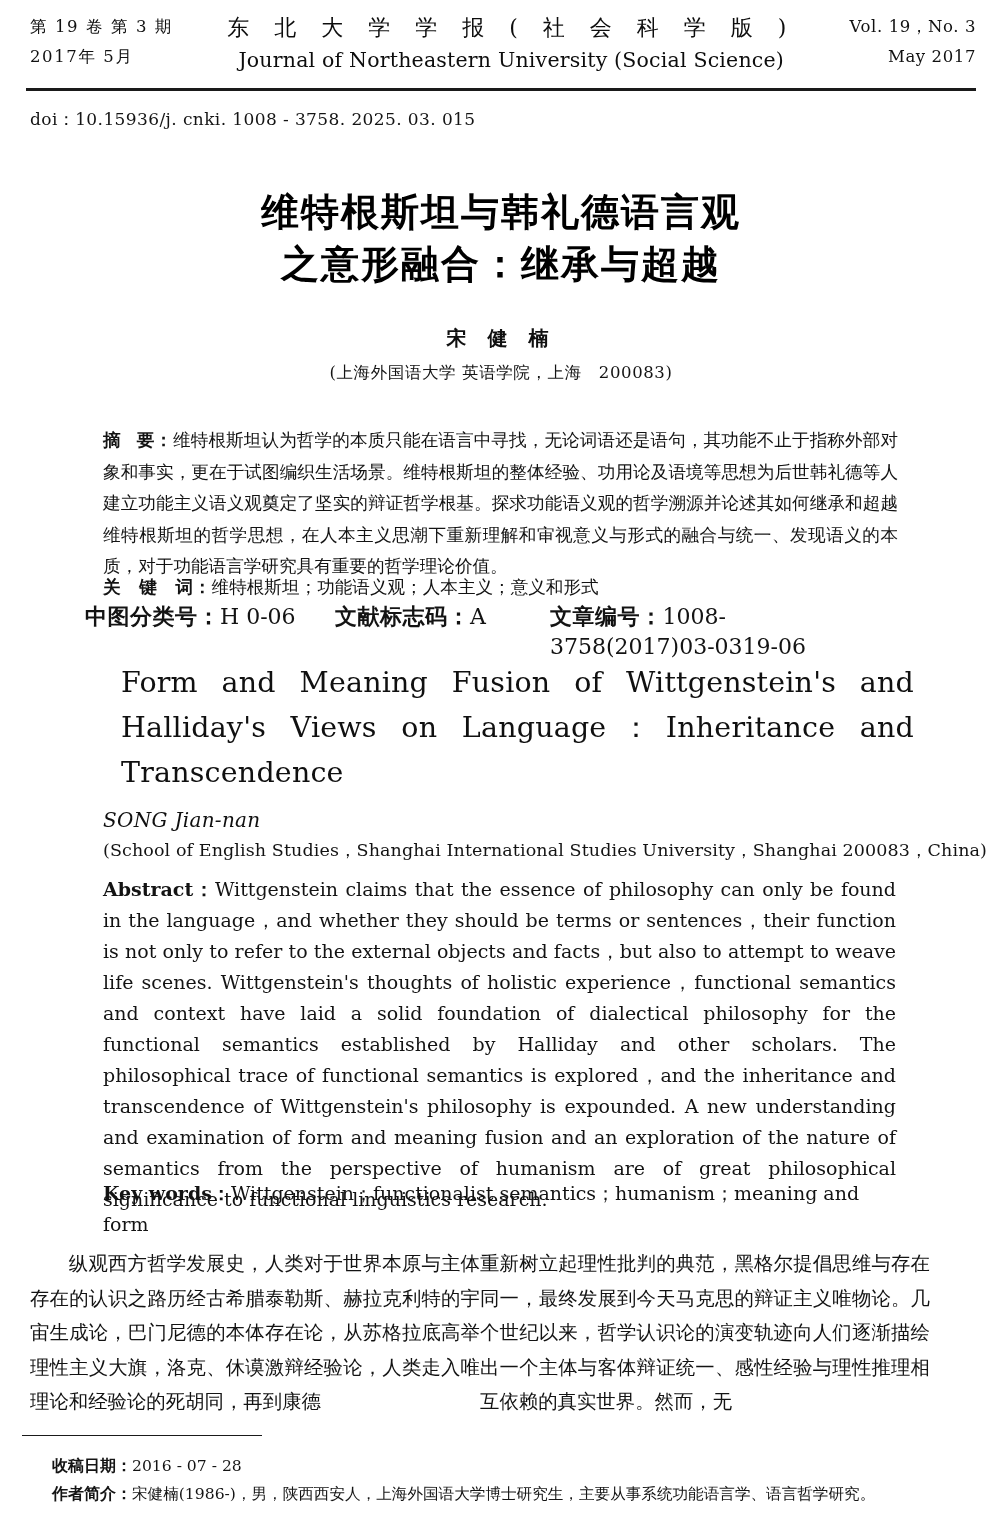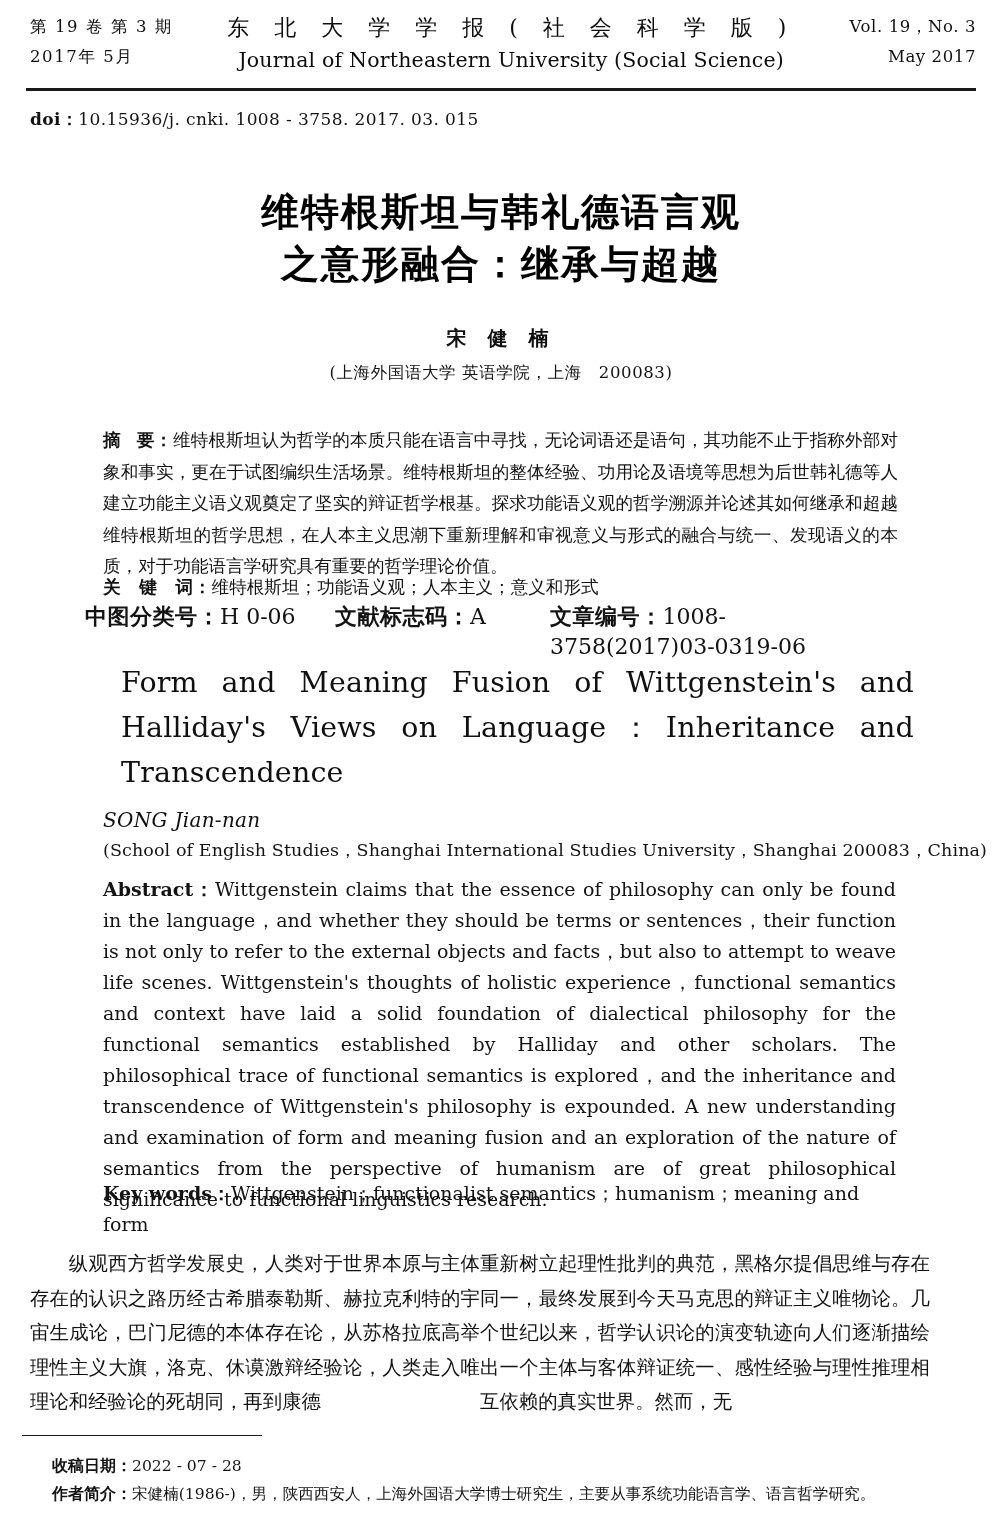--- a/index.html
+++ b/index.html
@@ -73,21 +73,21 @@
 
   .doi {
     position: absolute;
     left: 30px;
     top: 108px;
     font-size: 17px;
     letter-spacing: 0.4px;
     color: #141414;
     white-space: nowrap;
   }
-  .doi b { font-weight: 700; }
+  .doi b { font-weight: 400; }
 
   
   .title-cn {
     position: absolute;
     left: 0;
     top: 186px;
     width: 1002px;
     text-align: center;
     font-family: "DejaVu Sans", "Liberation Sans", sans-serif;
     font-weight: 700;
@@ -278,21 +278,21 @@
     </div>
     <div class="mast-right">
       <div>Vol. 19，No. 3</div>
       <div>May  2017</div>
     </div>
   </div>
 
   <div class="rule-double"></div>
 
   <div class="doi">
-    <b>doi：</b><span>10.15936/j. cnki. 1008 - 3758. 2017. 03. 015</span>
+    <b>doi：</b><span>10.15936/j. cnki. 1008 - 3758. 2025. 03. 015</span>
   </div>
 
   <div class="title-cn">
     <div>维特根斯坦与韩礼德语言观</div>
     <div>之意形融合：继承与超越</div>
   </div>
 
   <div class="author-cn">宋 健 楠</div>
   <div class="affil-cn">(上海外国语大学 英语学院，上海　200083)</div>
 
@@ -338,20 +338,20 @@
       <p class="indent">纵观西方哲学发展史，人类对于世界本原与主体存在的认识之路历经古希腊泰勒斯、赫拉克利特的宇宙生成论，巴门尼德的本体存在论，从苏格拉底高举理性主义大旗，洛克、休谟激辩经验论，人类走入唯理论和经验论的死胡同，再到康德</p>
     </div>
     <div class="col">
       <p>重新树立起理性批判的典范，黑格尔提倡思维与存在同一，最终发展到今天马克思的辩证主义唯物论。几个世纪以来，哲学认识论的演变轨迹向人们逐渐描绘出一个主体与客体辩证统一、感性经验与理性推理相互依赖的真实世界。然而，无</p>
     </div>
   </div>
 
   <div class="foot-rule"></div>
   <div class="footnotes">
     <div>
-      <span class="fn-lbl">收稿日期：</span><span>2022 - 07 - 28</span>
+      <span class="fn-lbl">收稿日期：</span><span>2016 - 07 - 28</span>
     </div>
     <div>
       <span class="fn-lbl">作者简介：</span><span>宋健楠(1986-)，男，陕西西安人，上海外国语大学博士研究生，主要从事系统功能语言学、语言哲学研究。</span>
     </div>
   </div>
 
 </div>
 
 </body></html>

